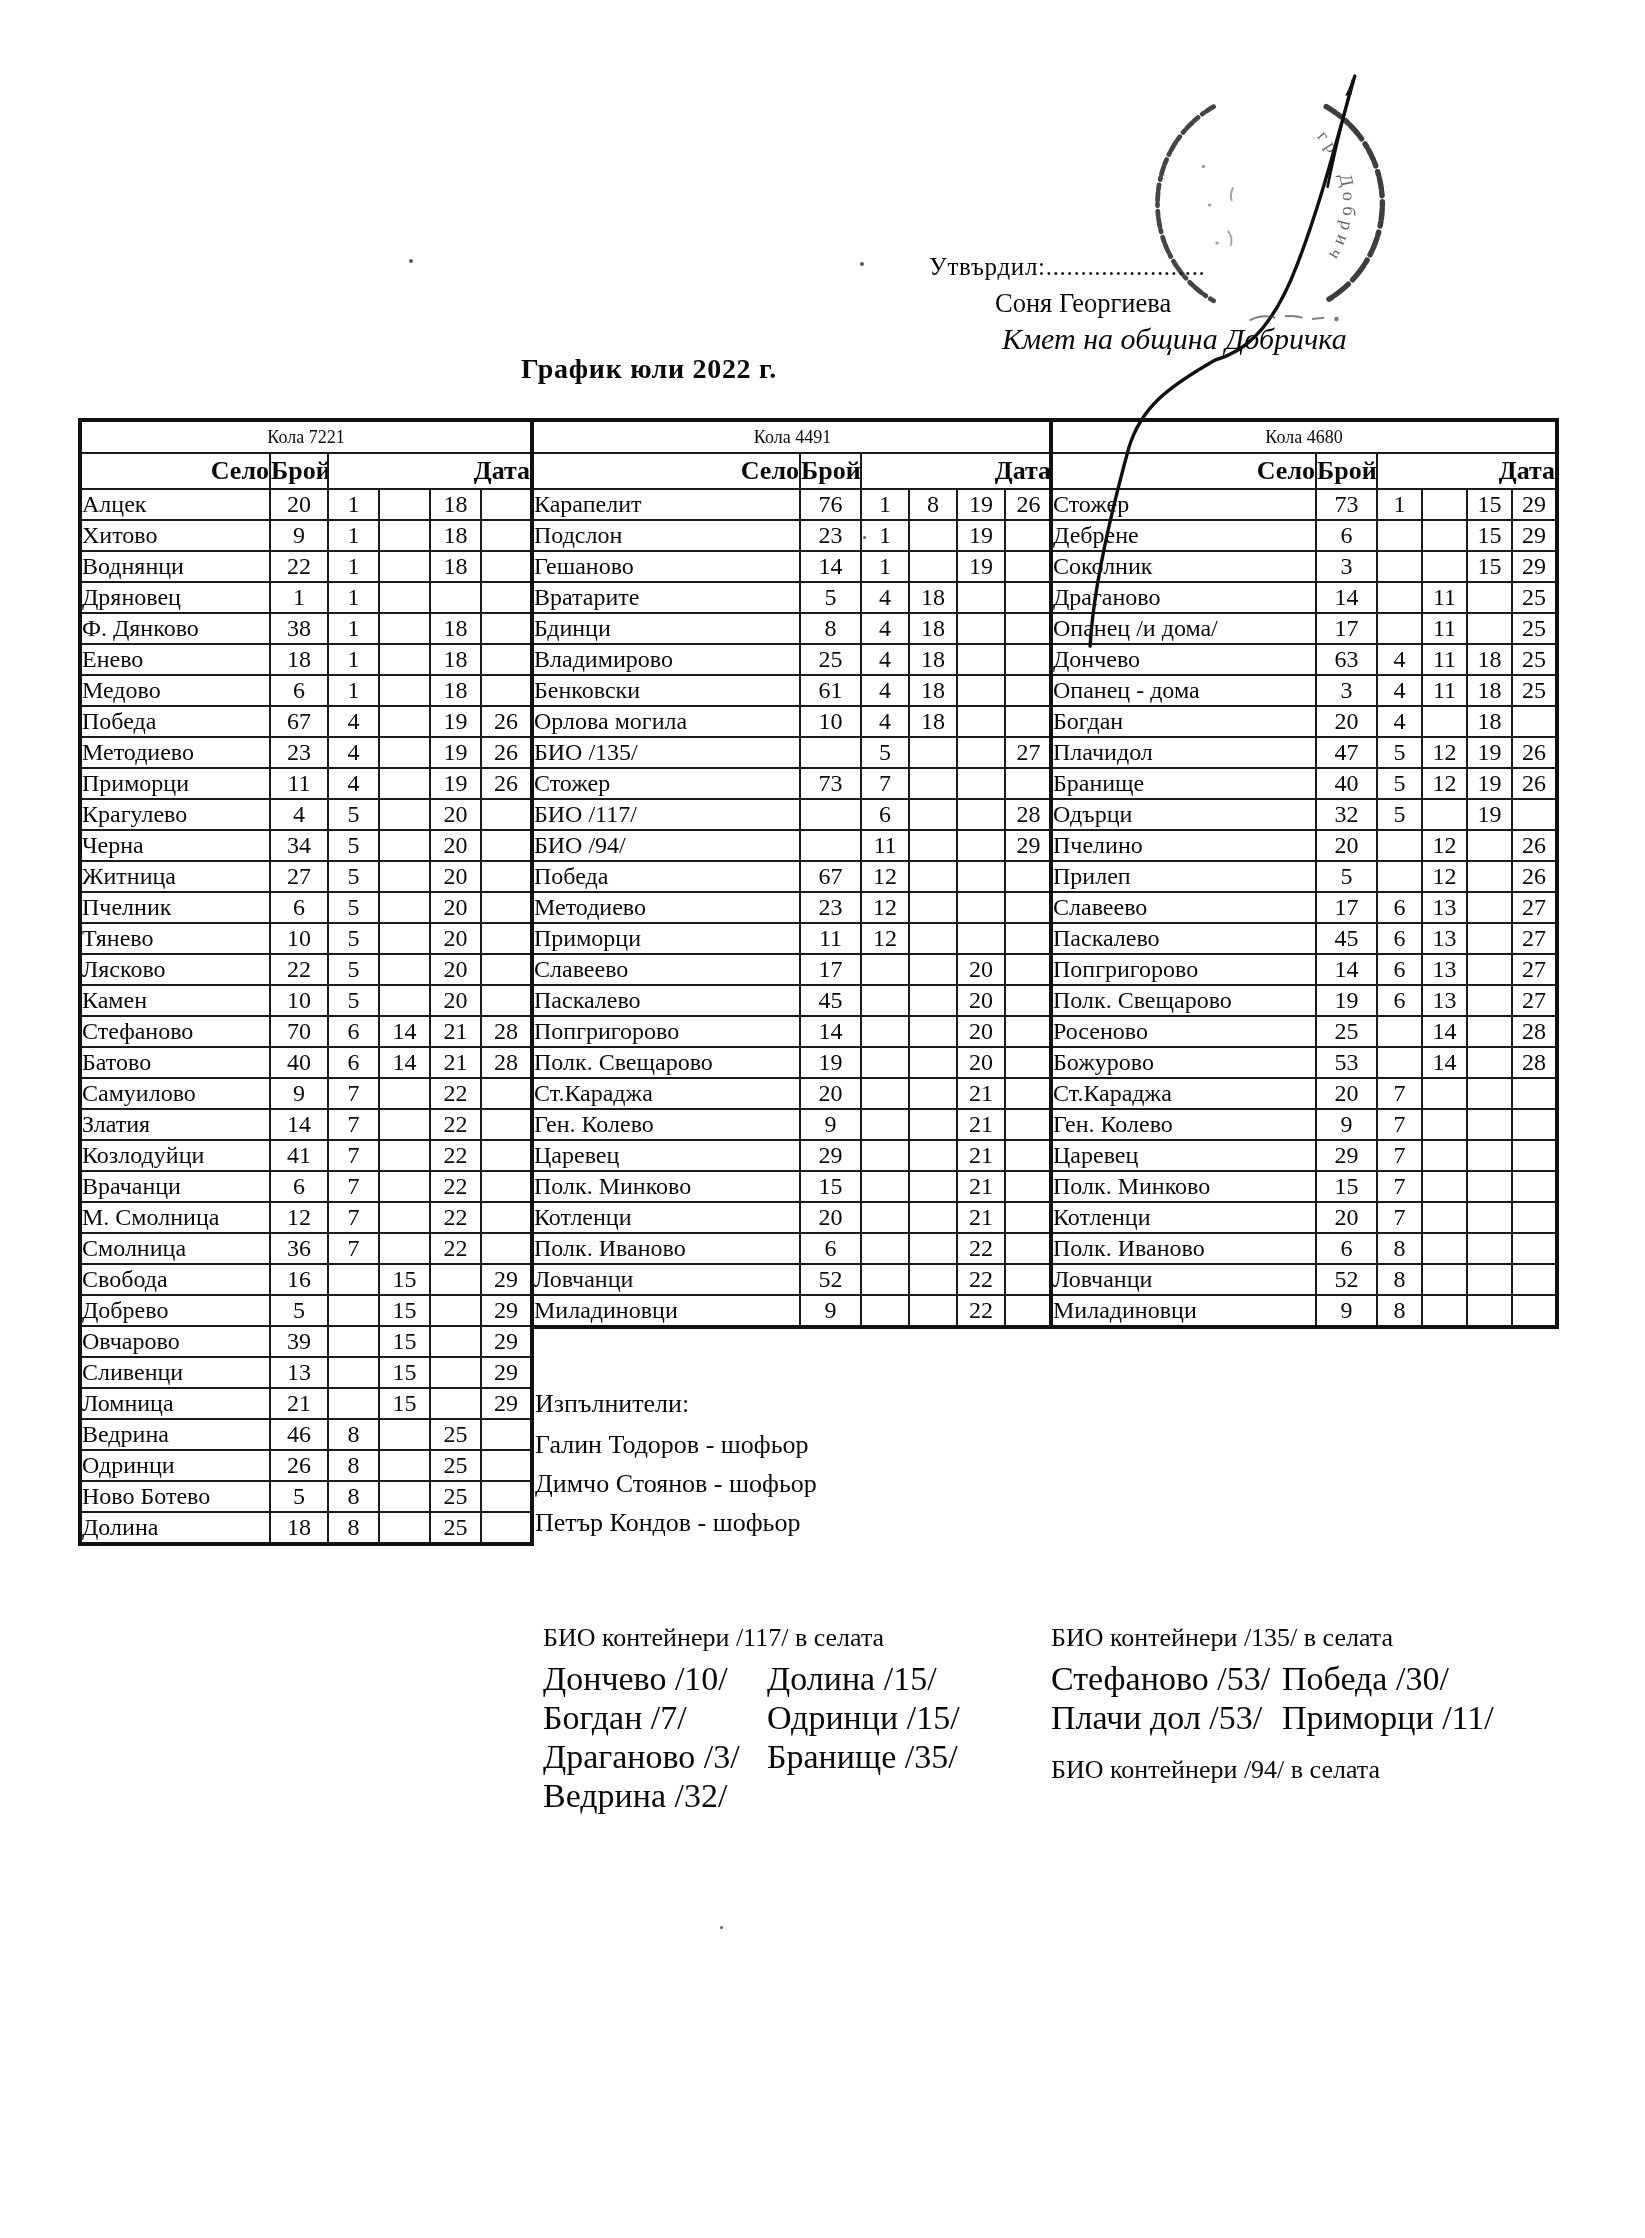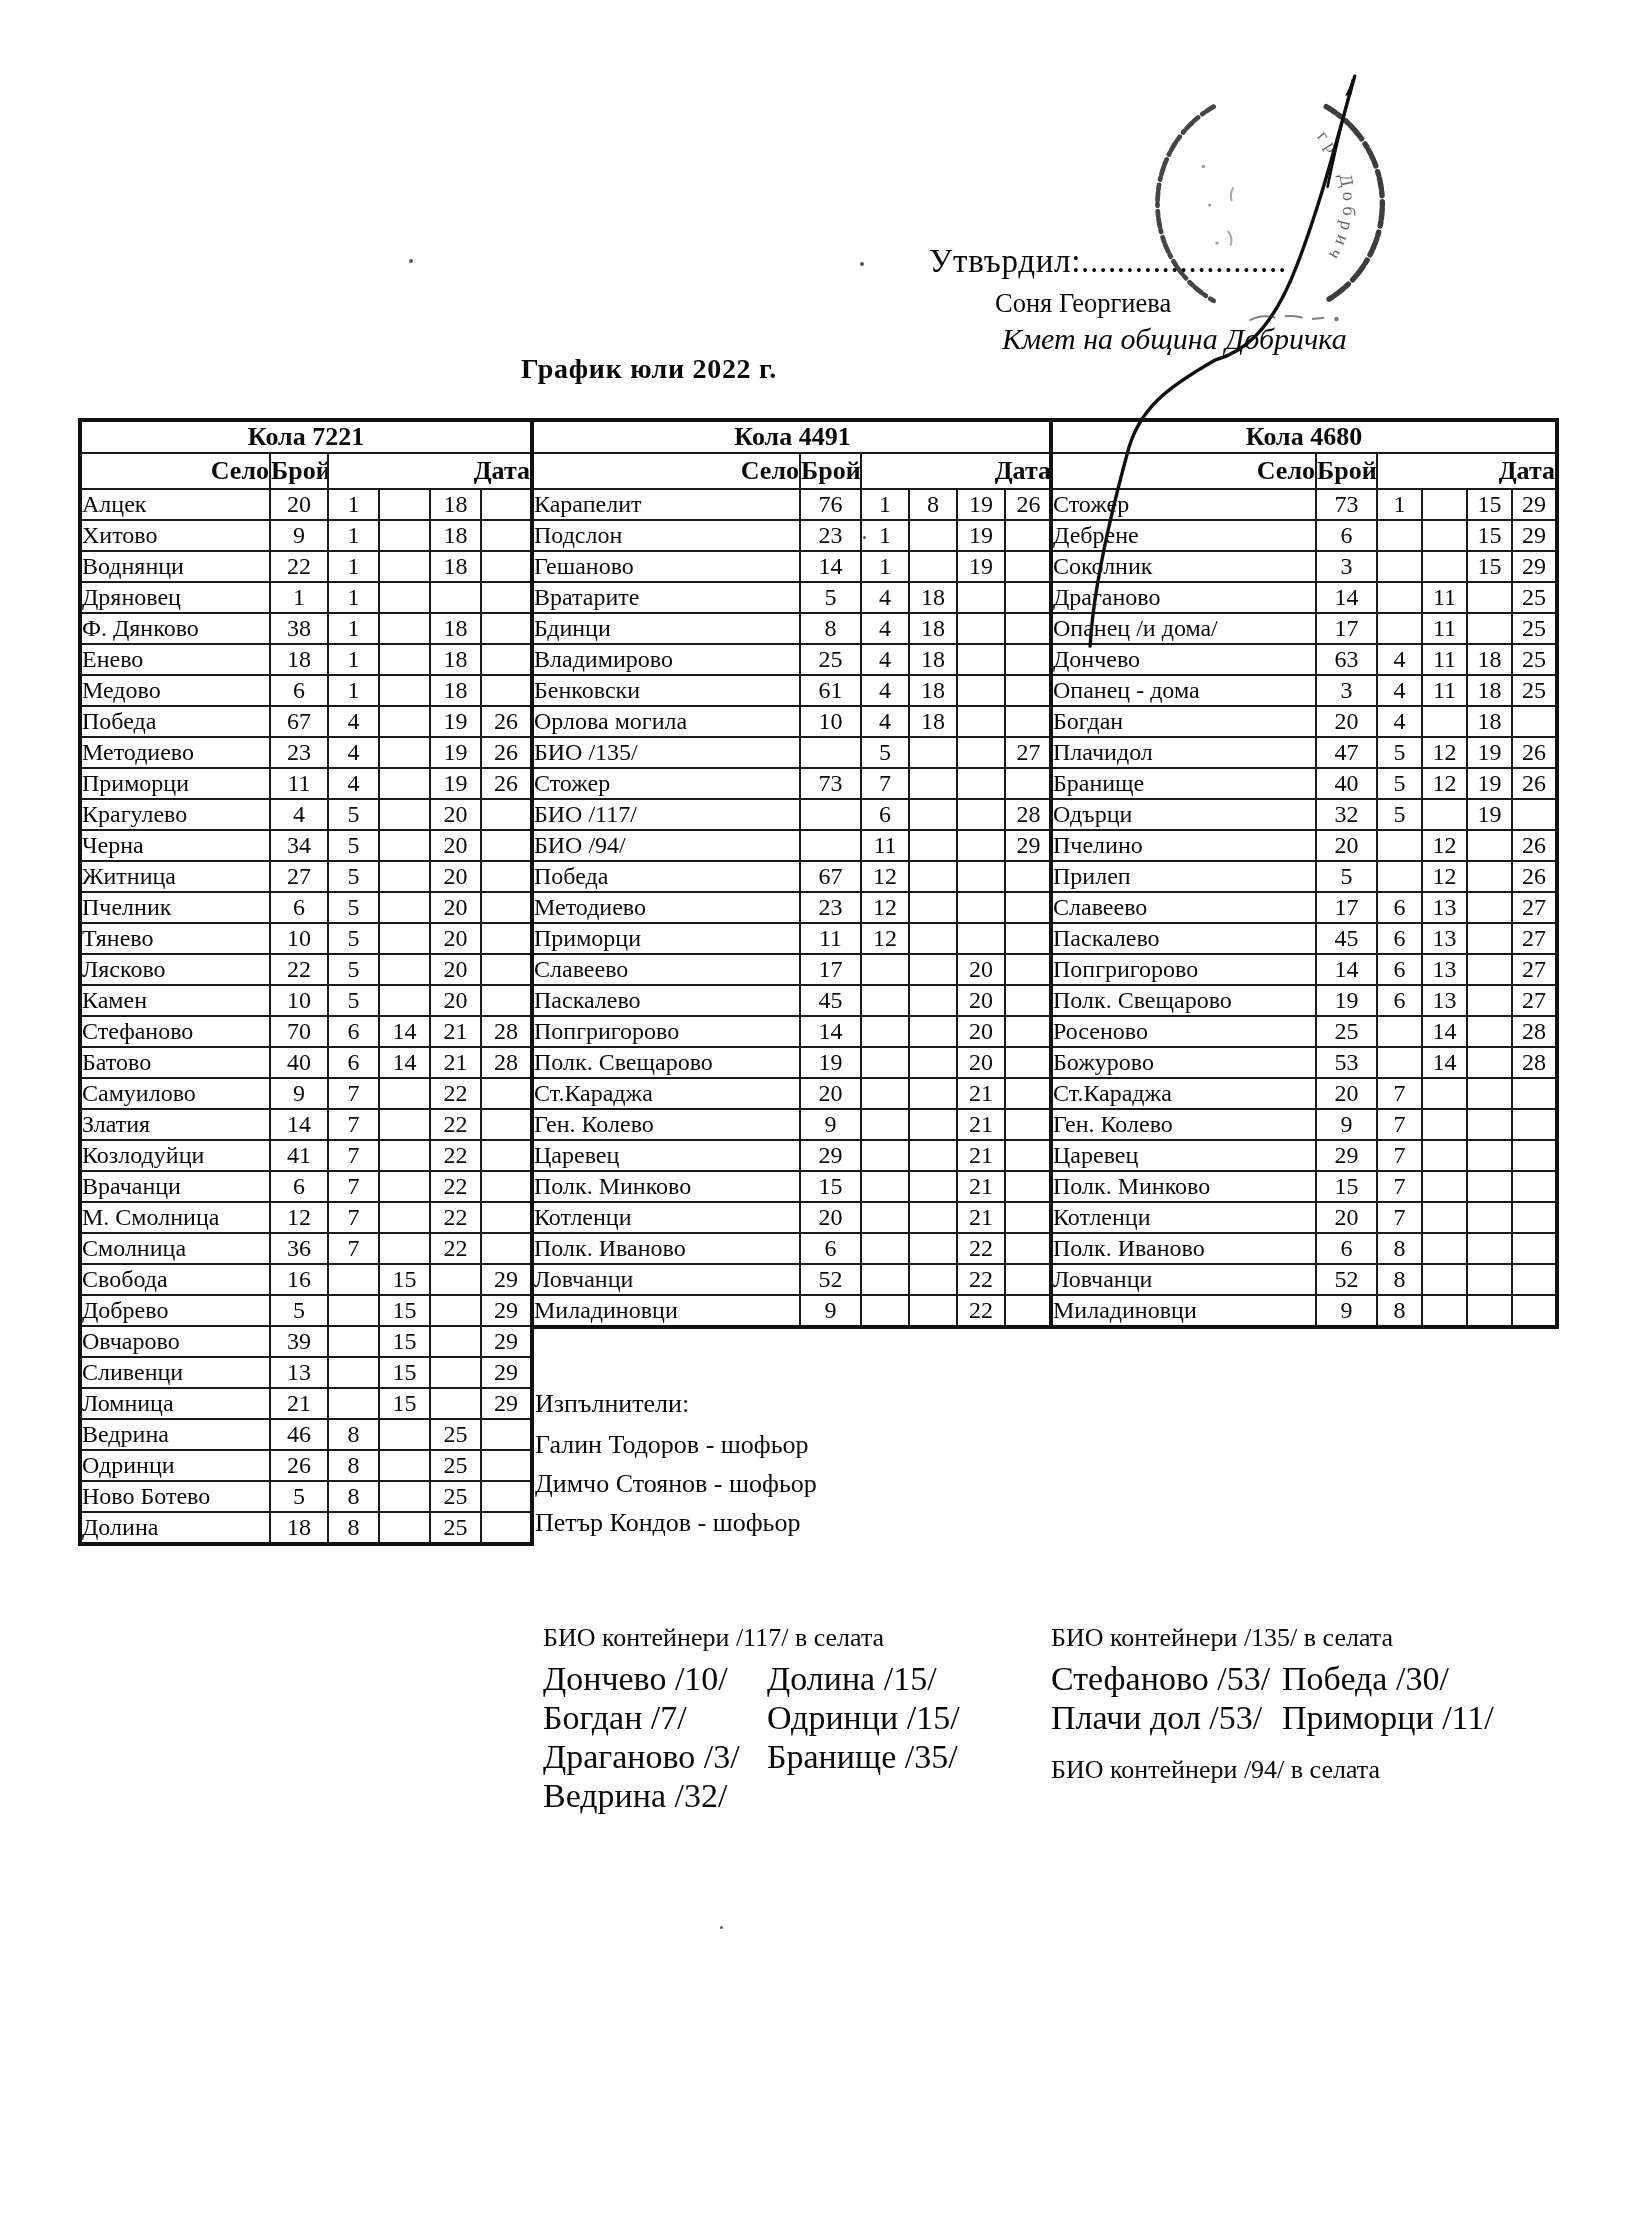--- a/index.html
+++ b/index.html
@@ -1,30 +1,30 @@
 <!DOCTYPE html>
 <html style="font-size:11px"><head>
 <meta charset="utf-8">
 <style>
   html,body{margin:0;padding:0}
   body{width:1646px;height:2239px;position:relative;background:#ffffff;
        font-family:"Liberation Serif",serif;color:#0a0a0a;overflow:hidden}
   .abs{position:absolute}
 
   
-  .approval-label{left:929px;top:243px;font-size:33px;letter-spacing:0.7px}
+  .approval-label{left:929px;top:253px;font-size:25px;letter-spacing:0.7px}
   .approver-name{left:995px;top:288px;font-size:26.5px}
   .approver-role{left:1002px;top:322px;font-size:30px;font-style:italic}
   .doc-title{left:521px;top:353px;font-size:28px;font-weight:bold;letter-spacing:0.7px}
 
   
   table.sched{position:absolute;border-collapse:collapse;table-layout:fixed;
               font-size:24px;border:4.1px solid #111;background:#fff}
   table.sched th,table.sched td{border:2px solid #1b1b1b;padding:0;overflow:hidden;white-space:nowrap}
-  .car-row th{height:30px;font-size:26px;font-weight:bold;border-bottom:3.4px solid #111;text-align:center}
+  .car-row th{height:30px;font-size:18px;font-weight:normal;border-bottom:3.4px solid #111;text-align:center}
   .hdr-row th{height:34px;font-size:26px;font-weight:bold;border-bottom:3.4px solid #111;text-align:right}
   th.hc,th.hd{border-left:3.4px solid #111}
   table.sched td{height:29px;line-height:29px}
   td.village{text-align:left;padding-left:6.8px}
   td.count{text-align:center;border-left:3.4px solid #111}
   td.date{text-align:center}
   td.d1{border-left:3.4px solid #111}
 
   
   .note-heading{font-size:26px;height:41px;line-height:34px}

